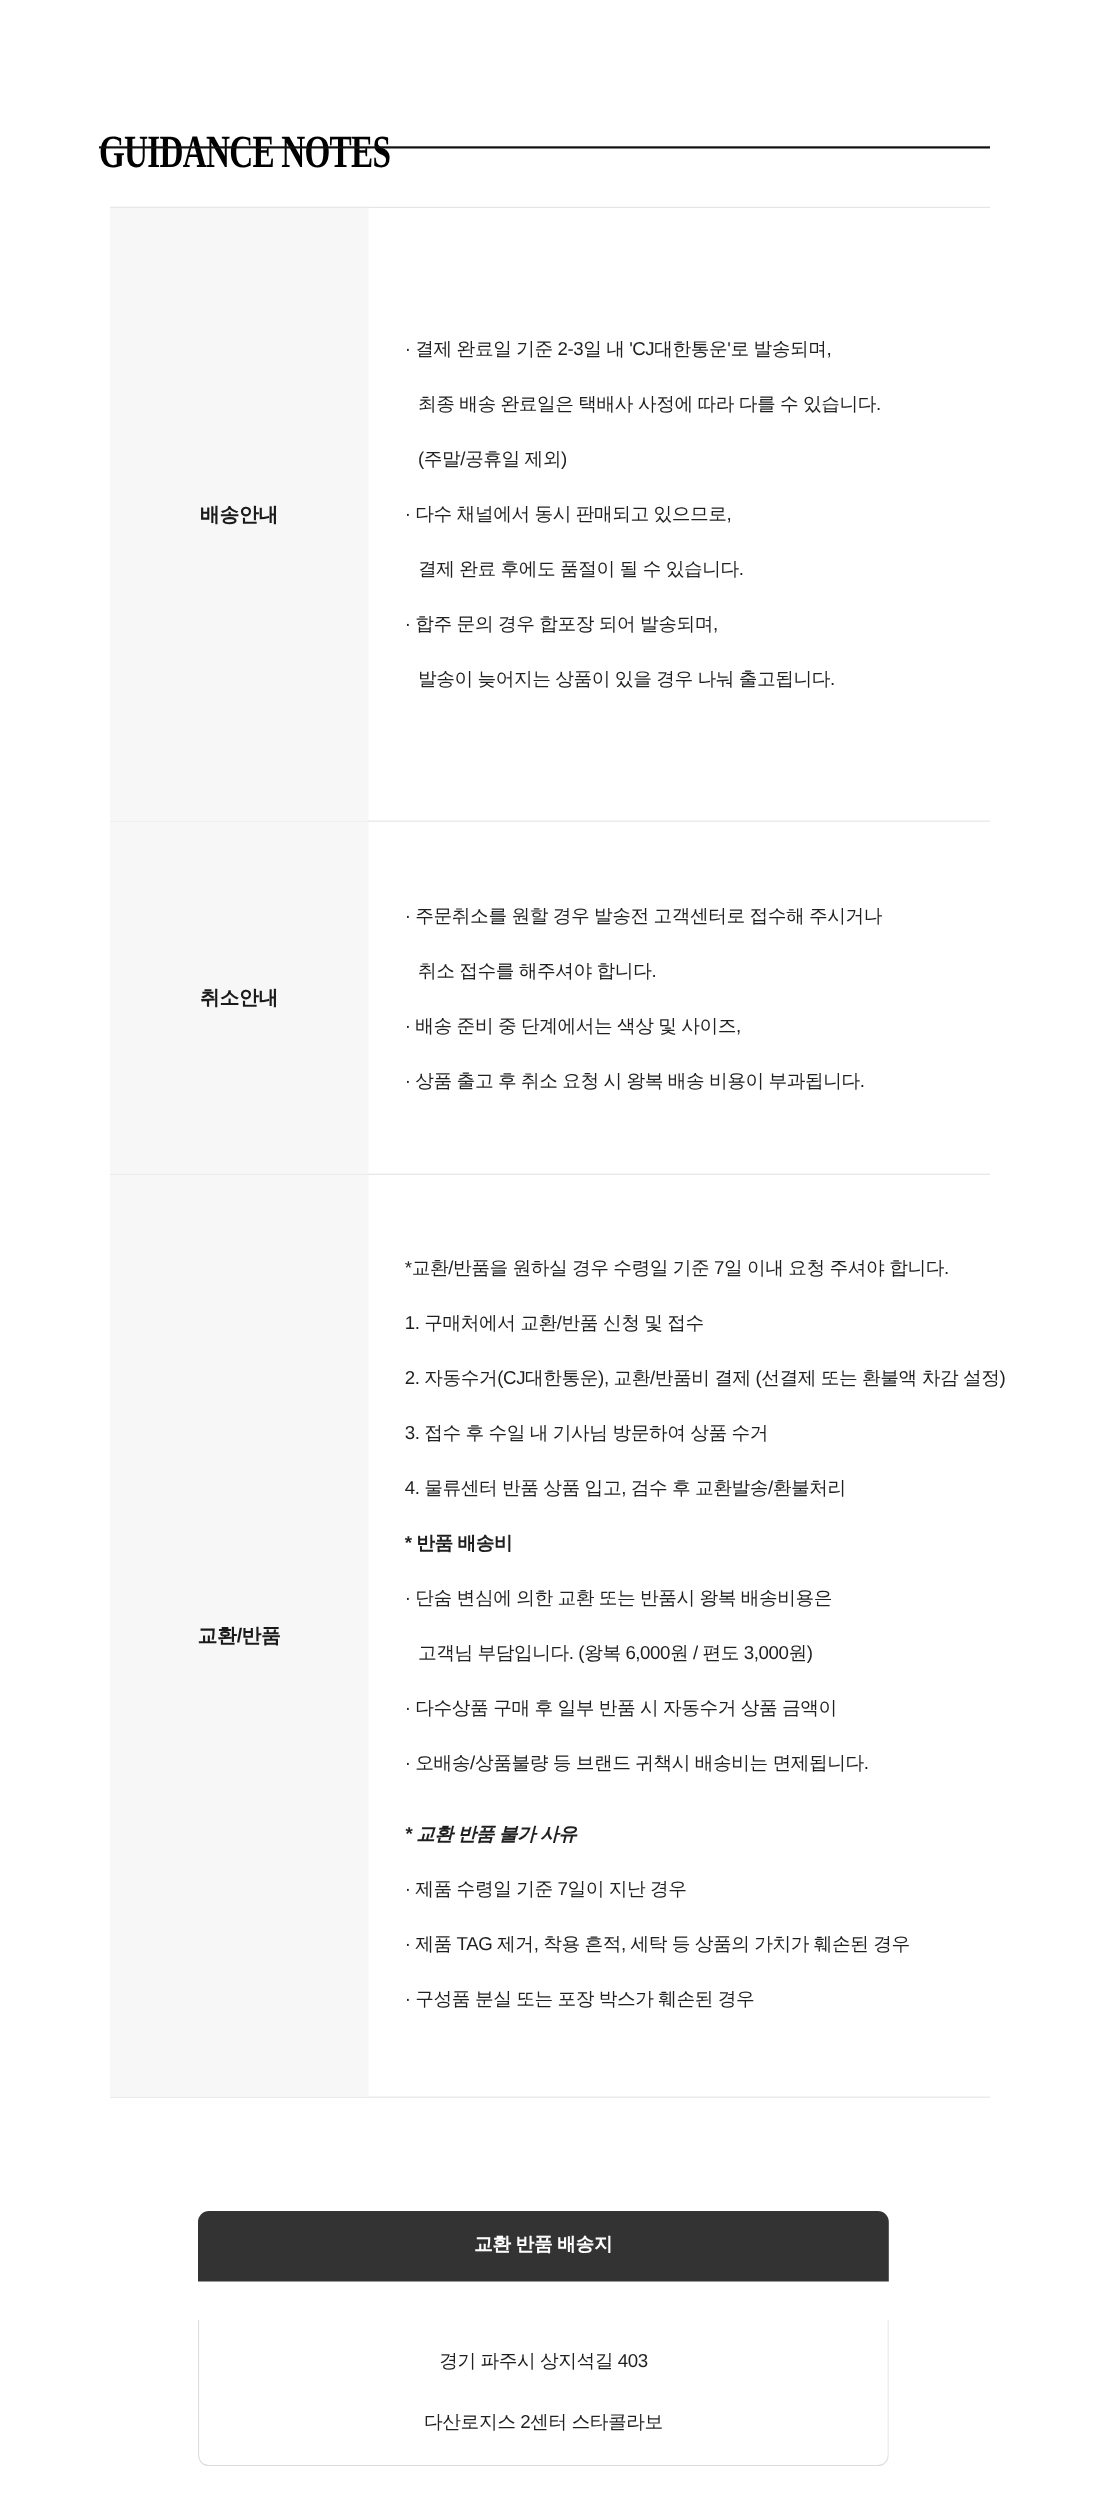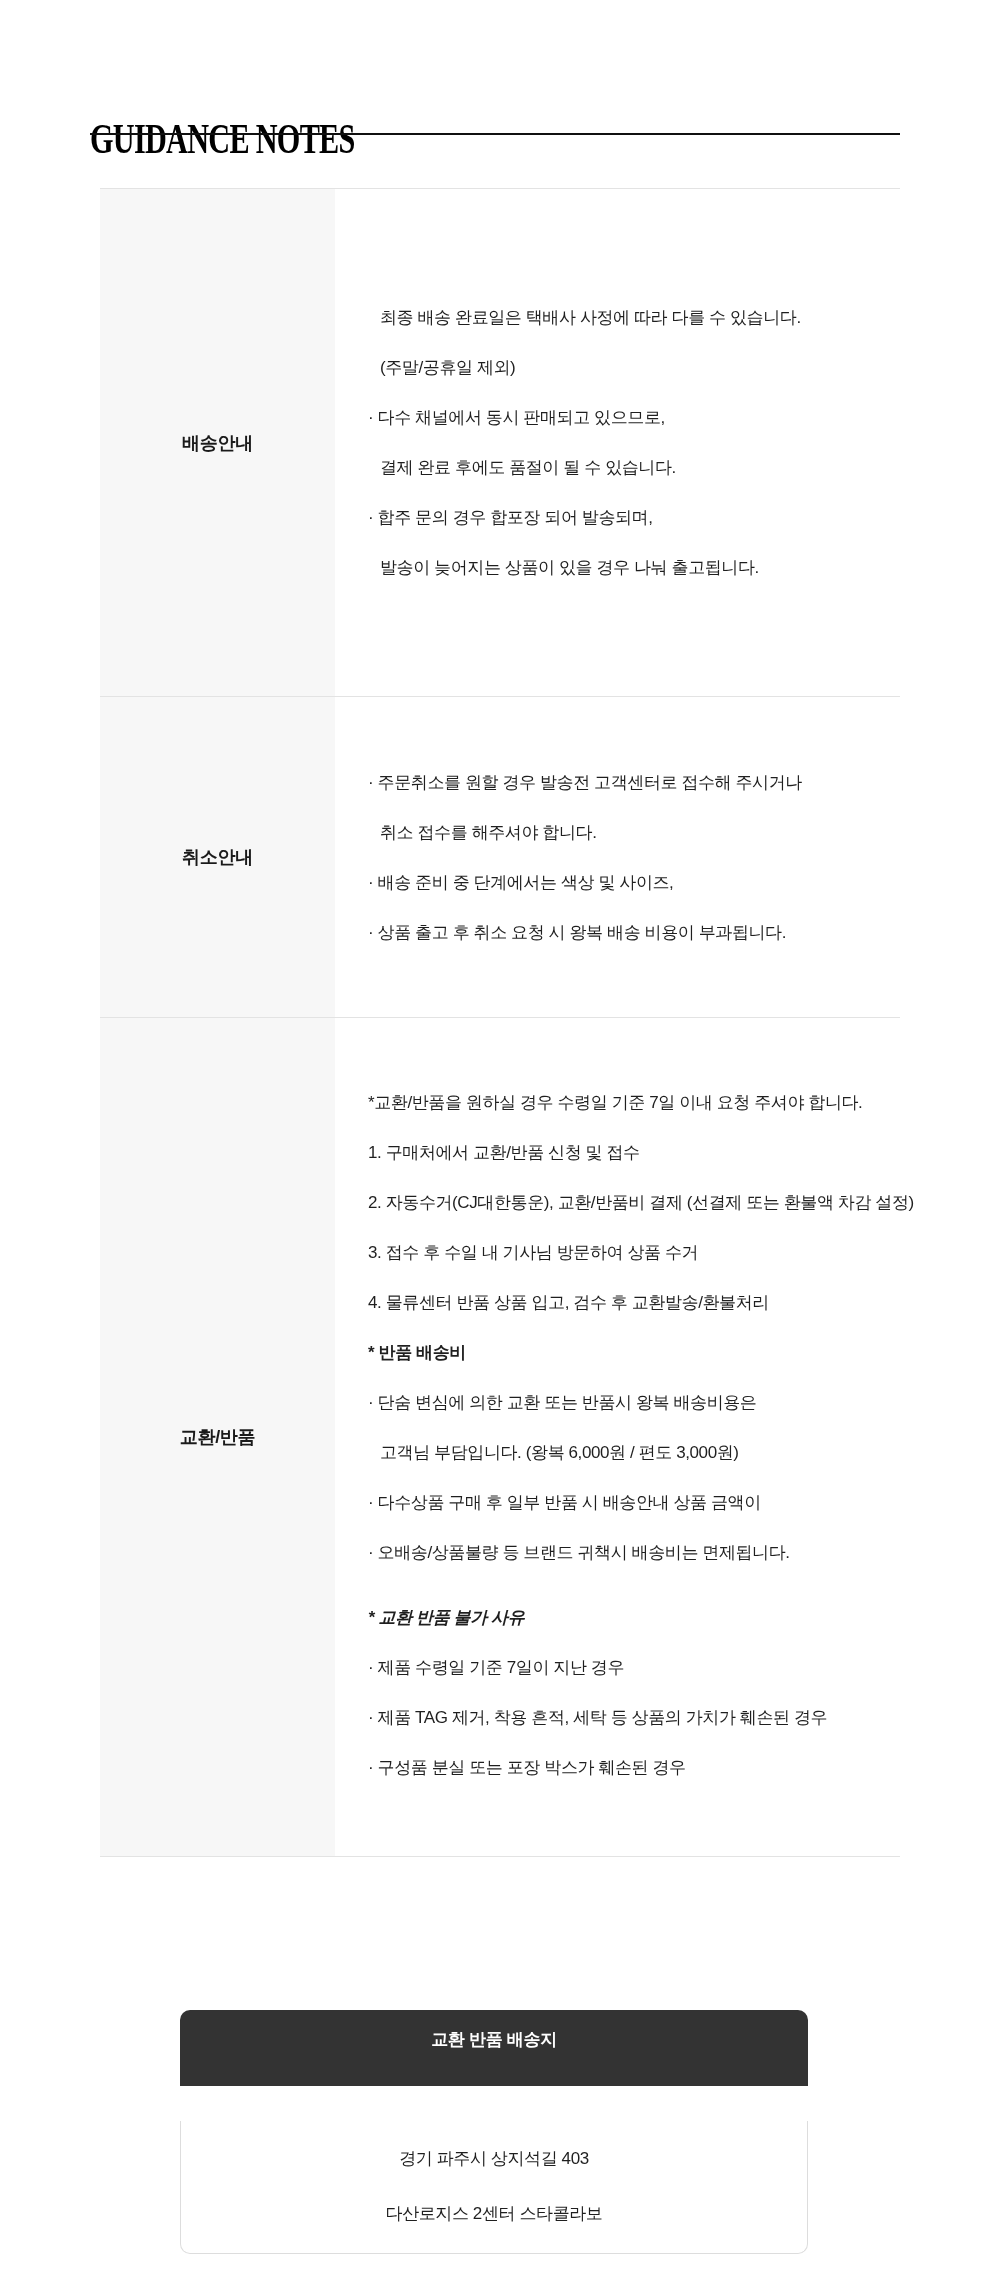--- a/index.html
+++ b/index.html
@@ -43,21 +43,21 @@
   .line {
     margin:0; font-size:17px; line-height:50px; height:50px;
     white-space:nowrap; letter-spacing:-0.4px; color:#1f1f1f;
   }
   .line.i { padding-left:12px; }
   .line.hd { font-weight:700; }
   .line.gap { margin-top:15px;font-style:italic; }
   .addr-card { position:absolute; left:180px; top:2010px; width:628px; }
   .addr-head {
     background:#333333; color:#ffffff;
-    height:76px; line-height:60px;
+    height:64px; line-height:60px;
     font-size:17px; font-weight:700; text-align:center;
     letter-spacing:-0.3px;
     border-radius:10px 10px 0 0;
   }
   .addr-body {
     background:#ffffff;
     border:1px solid #dddddd; border-top:none;
     border-radius:0 0 10px 10px;
     padding:10px 0 12px;
     margin-top:35px;
@@ -72,20 +72,21 @@
 <body>
 
 <h1 class="page-title">GUIDANCE NOTES</h1>
 <div class="title-rule"></div>
 
 <div class="gtable">
 
   <div class="grow row-shipping">
     <div class="label-cell">배송안내</div>
     <div class="content-cell">
+        <p class="line">· 결제 완료일 기준 2-3일 내 'CJ대한통운'로 발송되며,</p>
         <p class="line i">최종 배송 완료일은 택배사 사정에 따라 다를 수 있습니다.</p>
         <p class="line i">(주말/공휴일 제외)</p>
         <p class="line">· 다수 채널에서 동시 판매되고 있으므로,</p>
         <p class="line i">결제 완료 후에도 품절이 될 수 있습니다.</p>
         <p class="line">· 합주 문의 경우 합포장 되어 발송되며,</p>
         <p class="line i">발송이 늦어지는 상품이 있을 경우 나눠 출고됩니다.</p>
       </div>
   </div>
 
   <div class="grow row-cancel">
@@ -102,21 +103,21 @@
     <div class="label-cell">교환/반품</div>
     <div class="content-cell">
         <p class="line">*교환/반품을 원하실 경우 수령일 기준 7일 이내 요청 주셔야 합니다.</p>
         <p class="line">1. 구매처에서 교환/반품 신청 및 접수</p>
         <p class="line">2. 자동수거(CJ대한통운), 교환/반품비 결제 (선결제 또는 환불액 차감 설정)</p>
         <p class="line">3. 접수 후 수일 내 기사님 방문하여 상품 수거</p>
         <p class="line">4. 물류센터 반품 상품 입고, 검수 후 교환발송/환불처리</p>
         <p class="line hd">* 반품 배송비</p>
         <p class="line">· 단숨 변심에 의한 교환 또는 반품시 왕복 배송비용은</p>
         <p class="line i">고객님 부담입니다. (왕복 6,000원 / 편도 3,000원)</p>
-        <p class="line">· 다수상품 구매 후 일부 반품 시 배송안내 상품 금액이</p>
+        <p class="line">· 다수상품 구매 후 일부 반품 시 자동수거 상품 금액이</p>
         <p class="line">· 오배송/상품불량 등 브랜드 귀책시 배송비는 면제됩니다.</p>
         <p class="line hd gap">* 교환 반품 불가 사유</p>
         <p class="line">· 제품 수령일 기준 7일이 지난 경우</p>
         <p class="line">· 제품 TAG 제거, 착용 흔적, 세탁 등 상품의 가치가 훼손된 경우</p>
         <p class="line">· 구성품 분실 또는 포장 박스가 훼손된 경우</p>
       </div>
   </div>
 
 </div>
 

